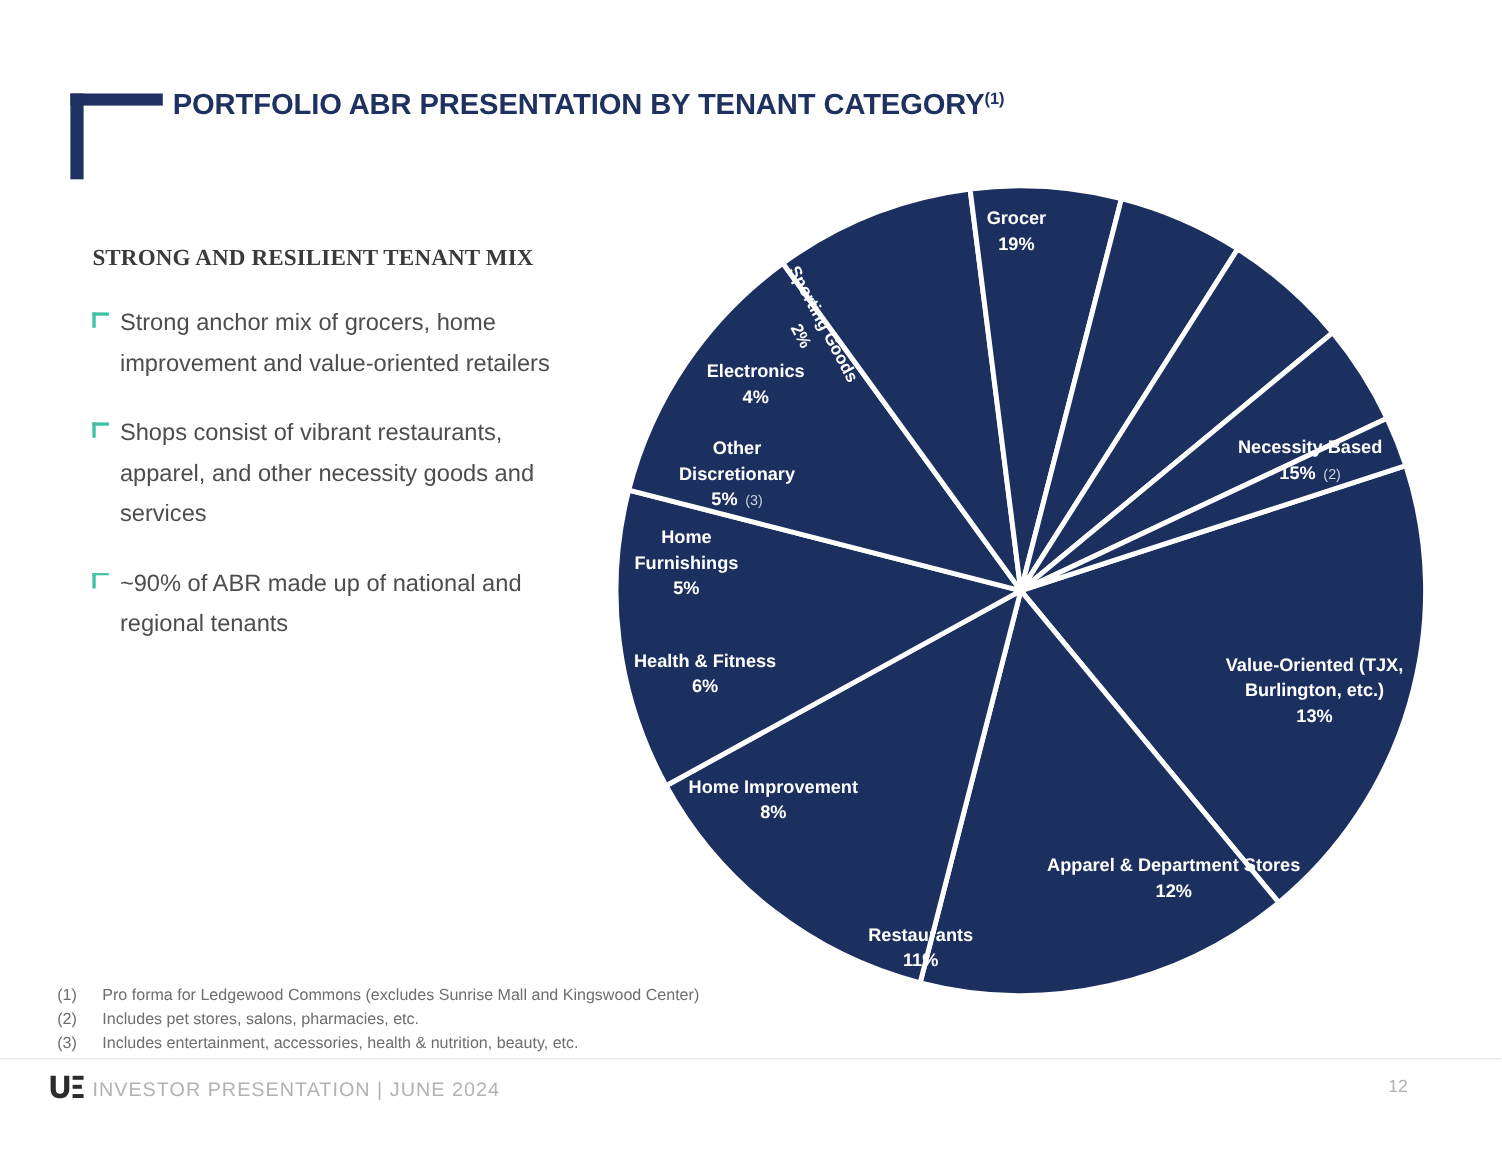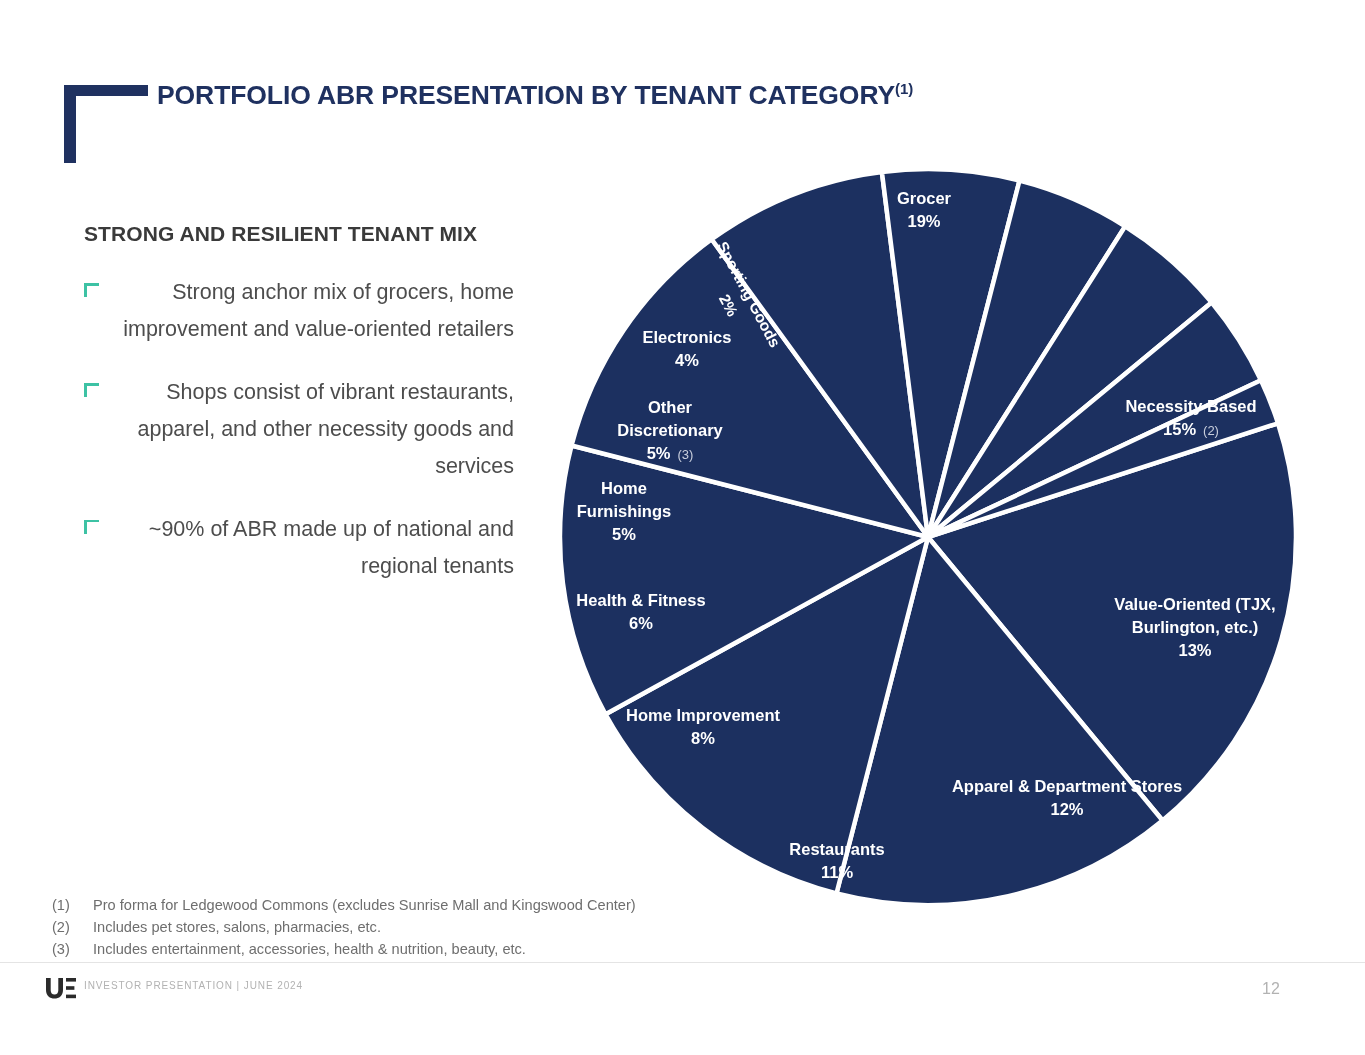--- a/index.html
+++ b/index.html
@@ -60,26 +60,26 @@
     left: 84px;
     top: 222px;
     width: 430px;
   }
   #section-heading {
     font-size: 21px;
     font-weight: bold;
     color: #3a3a3a;
     letter-spacing: 0.1px;
     margin-bottom: 28px;
+    font-family: Liberation Serif, serif;
   }
   .bullet-row {
     display: flex;
     align-items: flex-start;
     margin-bottom: 26px;
-    text-align: right;
   }
   .bullet-marker {
     flex: 0 0 auto;
     position: relative;
     width: 15px;
     height: 14px;
     margin-top: 9px;
     margin-right: 10px;
   }
   .bullet-marker .bh {
@@ -152,21 +152,21 @@
     left: 45px;
     top: 977px;
     width: 32px;
     height: 22px;
   }
   #footer-logo svg { display: block; }
   #footer-text {
     position: absolute;
     left: 84px;
     top: 980px;
-    font-size: 10px;
+    font-size: 18px;
     letter-spacing: 0.9px;
     color: #b2b2b2;
   }
   #page-number {
     position: absolute;
     left: 1262px;
     top: 980px;
     font-size: 16px;
     color: #b2b2b2;
   }

